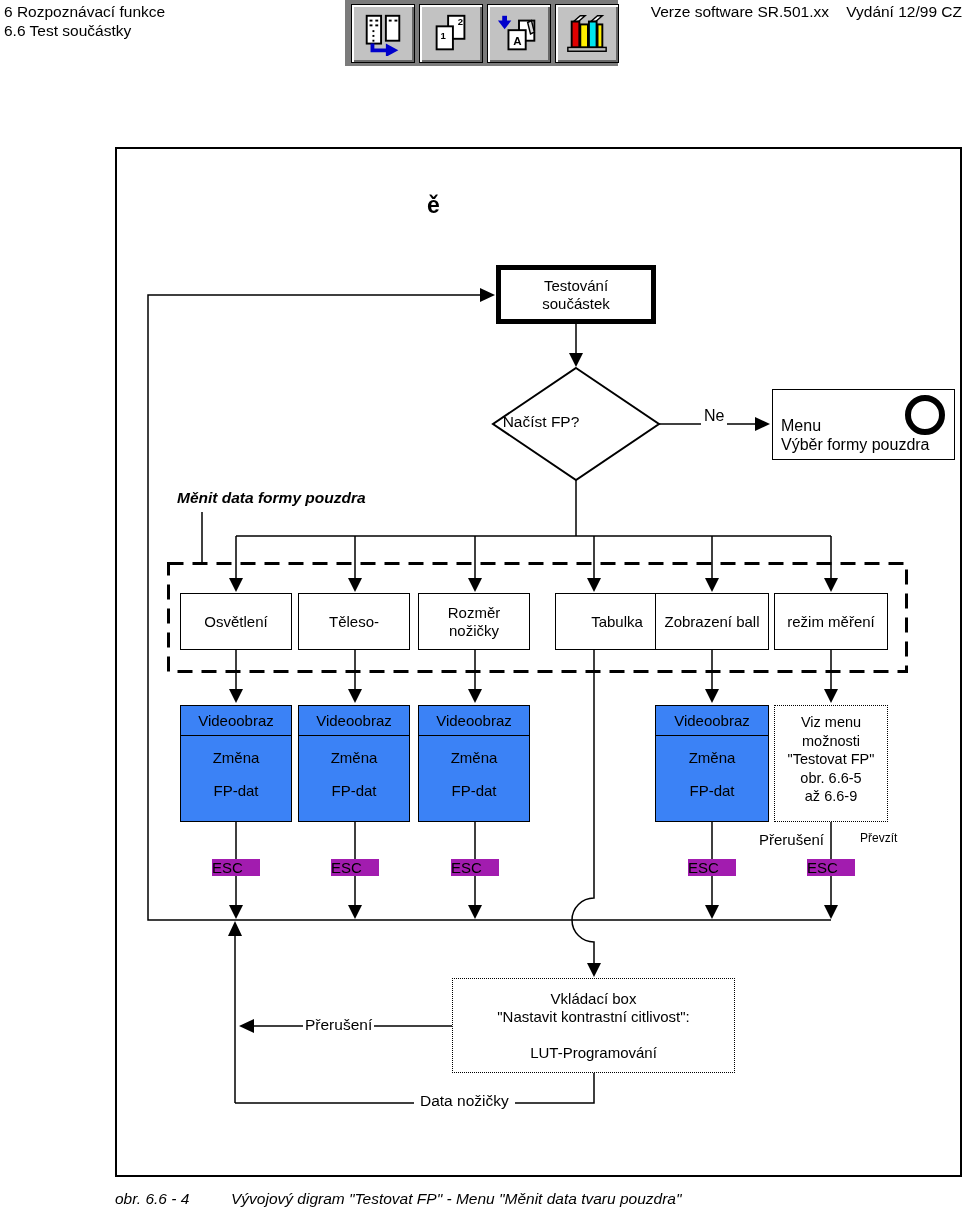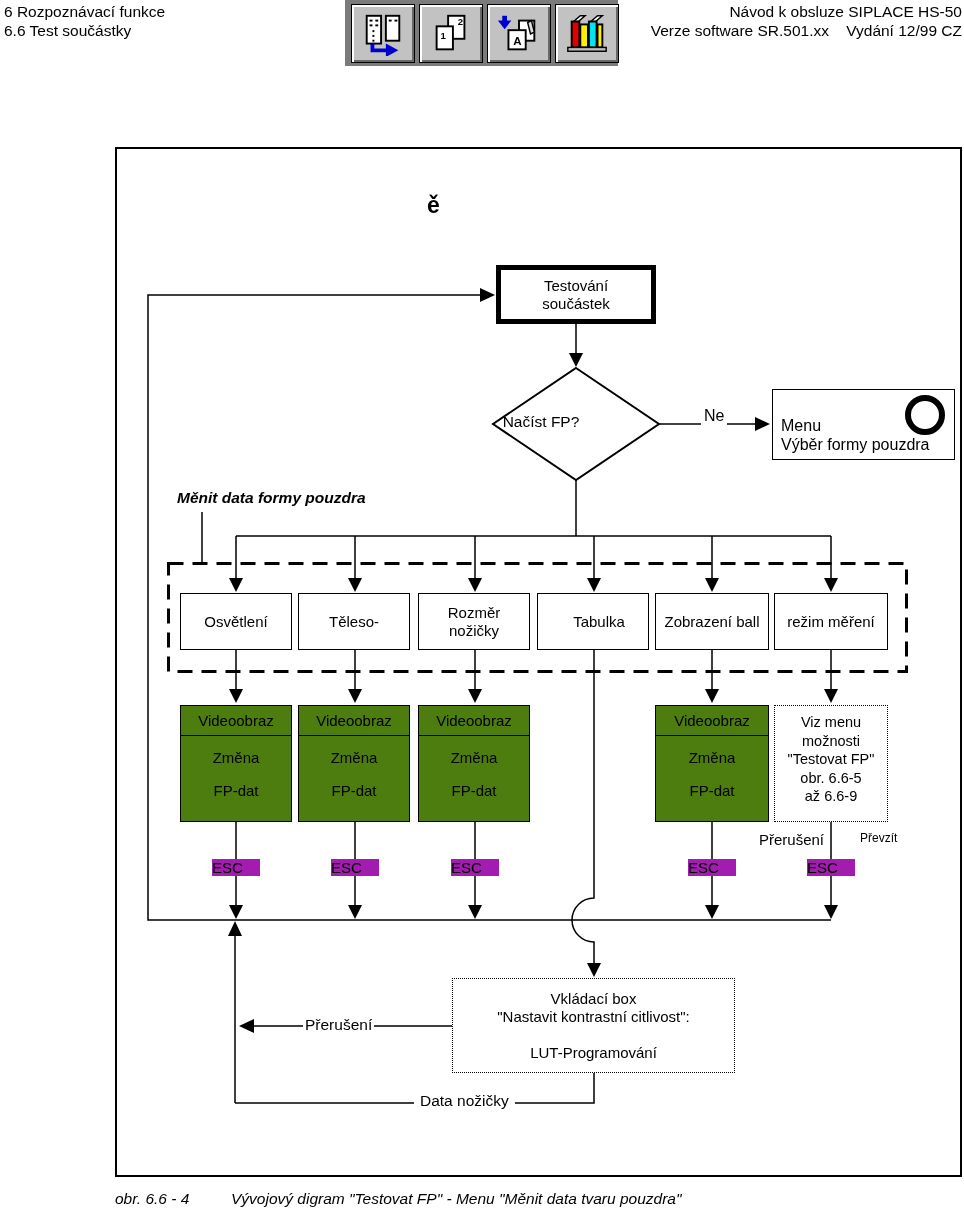--- a/index.html
+++ b/index.html
@@ -34,21 +34,21 @@
   .menu-circle{position:absolute;right:9px;top:5px;width:28px;height:28px;border:6px solid #000;border-radius:50%;}
   .decision-label{left:481px;top:413px;width:120px;text-align:center;font-size:15.5px;z-index:3;}
   .no-label{left:701px;top:407px;font-size:16px;z-index:3;background:#fff;padding:0 3px;}
   .branch-label{left:177px;top:489px;font-size:15.5px;font-weight:bold;font-style:italic;z-index:3;}
   .menu-item-box{
     top:593px;width:112px;height:57px;border:1.5px solid #000;background:#fff;box-sizing:border-box;
     display:flex;align-items:center;justify-content:center;text-align:center;z-index:3;
   }
   .menu-item-box.wrap2{padding:0 14px;box-sizing:border-box;}
   .video-box{
-    top:705px;width:112px;height:117px;border:1.5px solid #000;background:#4d7c0f;box-sizing:border-box;z-index:3;
+    top:705px;width:112px;height:117px;border:1.5px solid #000;background:#3b82f6;box-sizing:border-box;z-index:3;
   }
   .video-box .vb-header{height:29px;border-bottom:1.5px solid #000;display:flex;align-items:center;justify-content:center;}
   .video-box .vb-line1{margin-top:13px;text-align:center;}
   .video-box .vb-line2{margin-top:15px;text-align:center;}
   .viz-box{
     left:774px;top:705px;width:114px;height:117px;border:1px dotted #000;background:#fff;box-sizing:border-box;
     text-align:center;font-size:14.5px;line-height:18.5px;padding-top:7px;z-index:3;
   }
   .abort-label-top{left:752px;top:831px;width:72px;text-align:right;font-size:15px;z-index:3;}
   .accept-label{left:860px;top:831px;font-size:12px;z-index:3;}
@@ -69,21 +69,20 @@
 </style>
 </head>
 <body>
 
 <div class="abs hdr-text" style="left:4px;top:2px;">
   <div>6 Rozpoznávací funkce</div>
   <div>6.6 Test součástky</div>
 </div>
 
 <div class="abs hdr-text hdr-right" style="right:2px;top:2px;width:360px;">
-  <div>Návod k obsluze SIPLACE HS-50</div>
   <div>Verze software SR.501.xx&nbsp;&nbsp;&nbsp;&nbsp;Vydání 12/99 CZ</div>
 </div>
 
 <div class="abs toolbar-strip">
   <div class="tb-btn" style="left:6px;">
     <svg width="46" height="44" viewBox="0 0 48 44">
       <rect x="7" y="3" width="15" height="29" fill="#fff" stroke="#000" stroke-width="2"></rect>
       <rect x="27" y="3" width="14" height="26" fill="#fff" stroke="#000" stroke-width="2"></rect>
       <rect x="10" y="7" width="3" height="2" fill="#000"></rect>
         <rect x="16" y="7" width="3" height="2" fill="#000"></rect>
@@ -190,21 +189,21 @@
     <div>Výběr formy pouzdra</div>
   </div>
   <div class="menu-circle"></div>
 </div>
 
 <div class="abs branch-label">Měnit data formy pouzdra</div>
 
 <div class="abs menu-item-box fc-text" style="left:180px;">Osvětlení</div>
 <div class="abs menu-item-box fc-text" style="left:298px;">Těleso-</div>
 <div class="abs menu-item-box fc-text wrap2" style="left:418px;">Rozměr nožičky</div>
-<div class="abs menu-item-box fc-text" style="left:537px;padding-left:12px;">Tabulka</div>
+<div class="abs menu-item-box fc-text" style="left:555px;padding-left:12px;">Tabulka</div>
 <div class="abs menu-item-box fc-text" style="left:655px;width:114px;">Zobrazení ball</div>
 <div class="abs menu-item-box fc-text" style="left:774px;width:114px;">režim měření</div>
 
 <div class="abs video-box fc-text" style="left:180px;">
   <div class="vb-header">Videoobraz</div>
   <div class="vb-line1">Změna</div>
   <div class="vb-line2">FP-dat</div>
 </div>
 <div class="abs video-box fc-text" style="left:298px;">
   <div class="vb-header">Videoobraz</div>

